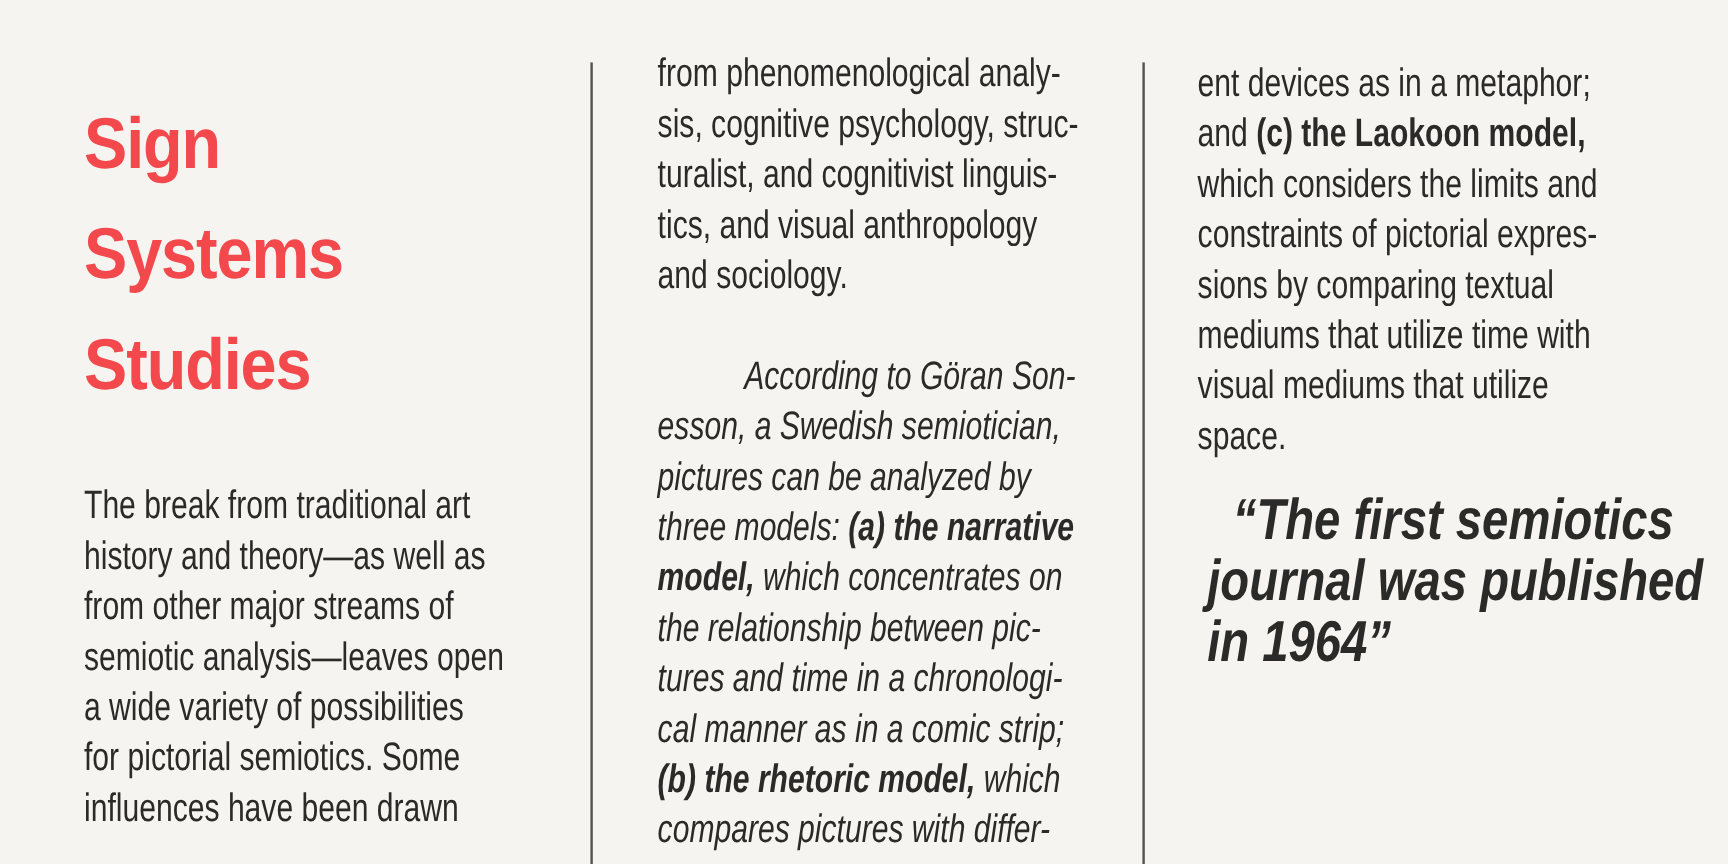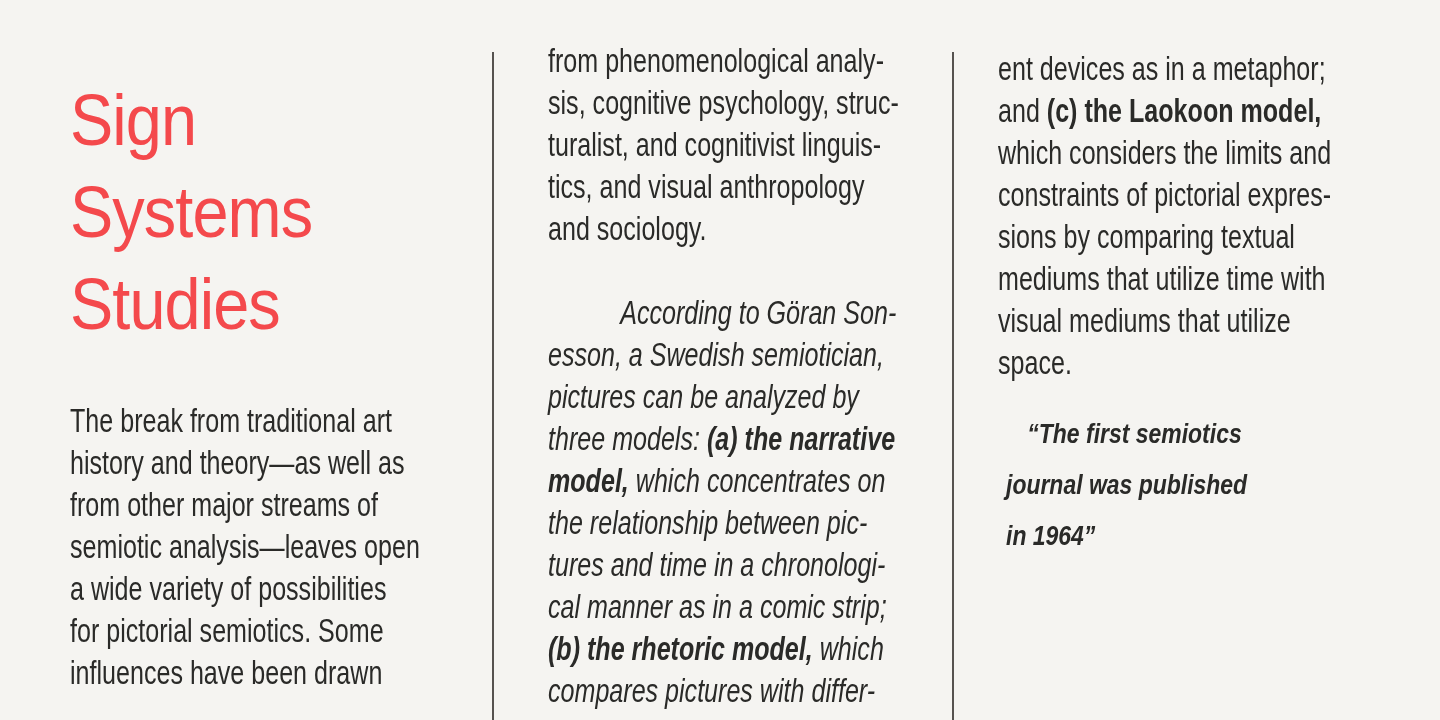--- a/index.html
+++ b/index.html
@@ -15,30 +15,30 @@
   .divider-1 { left:492px; }
   .divider-2 { left:952px; }
 
   .col { position:absolute; }
   .col-left  { left:70px;  top:74px; width:420px; }
   .col-mid   { left:548px; top:40px; width:424px; }
   .col-right { left:998px; top:48px; width:442px; }
 
   .line { white-space:nowrap; transform-origin:0 0; }
 
-  .title { font-size:72px; line-height:92px; font-weight:400;
+  .title { font-size:60px; line-height:92px; font-weight:700;
            letter-spacing:-1px; color:var(--accent, #f4494c); }
   .title .line { transform:scaleX(0.90); }
 
   .para { font-size:33px; line-height:42px; font-weight:400; }
   .para .line { transform:scaleX(0.76); }
   .para .line.first { padding-left:95px; }
   .bold { font-weight:700; }
 
-  .quote { font-size:28px; line-height:51px; font-weight:700; font-style:italic; margin-left:8px; }
+  .quote { font-size:48px; line-height:51px; font-weight:700; font-style:italic; margin-left:8px; }
   .quote .line { transform:scaleX(0.82); }
   .quote .line.first { padding-left:26px; }
 
   .col-left .para { margin-top:50px; }
   .col-mid .para + .para { margin-top:42px;font-style:italic; }
   .col-right .quote { margin-top:24px; }
   .col-right .quote + .para { margin-top:32px; }
 </style>
 </head>
 <body style="--bg: #f5f4f1; --fg: #2a2a28; --accent: #f4494c;">

